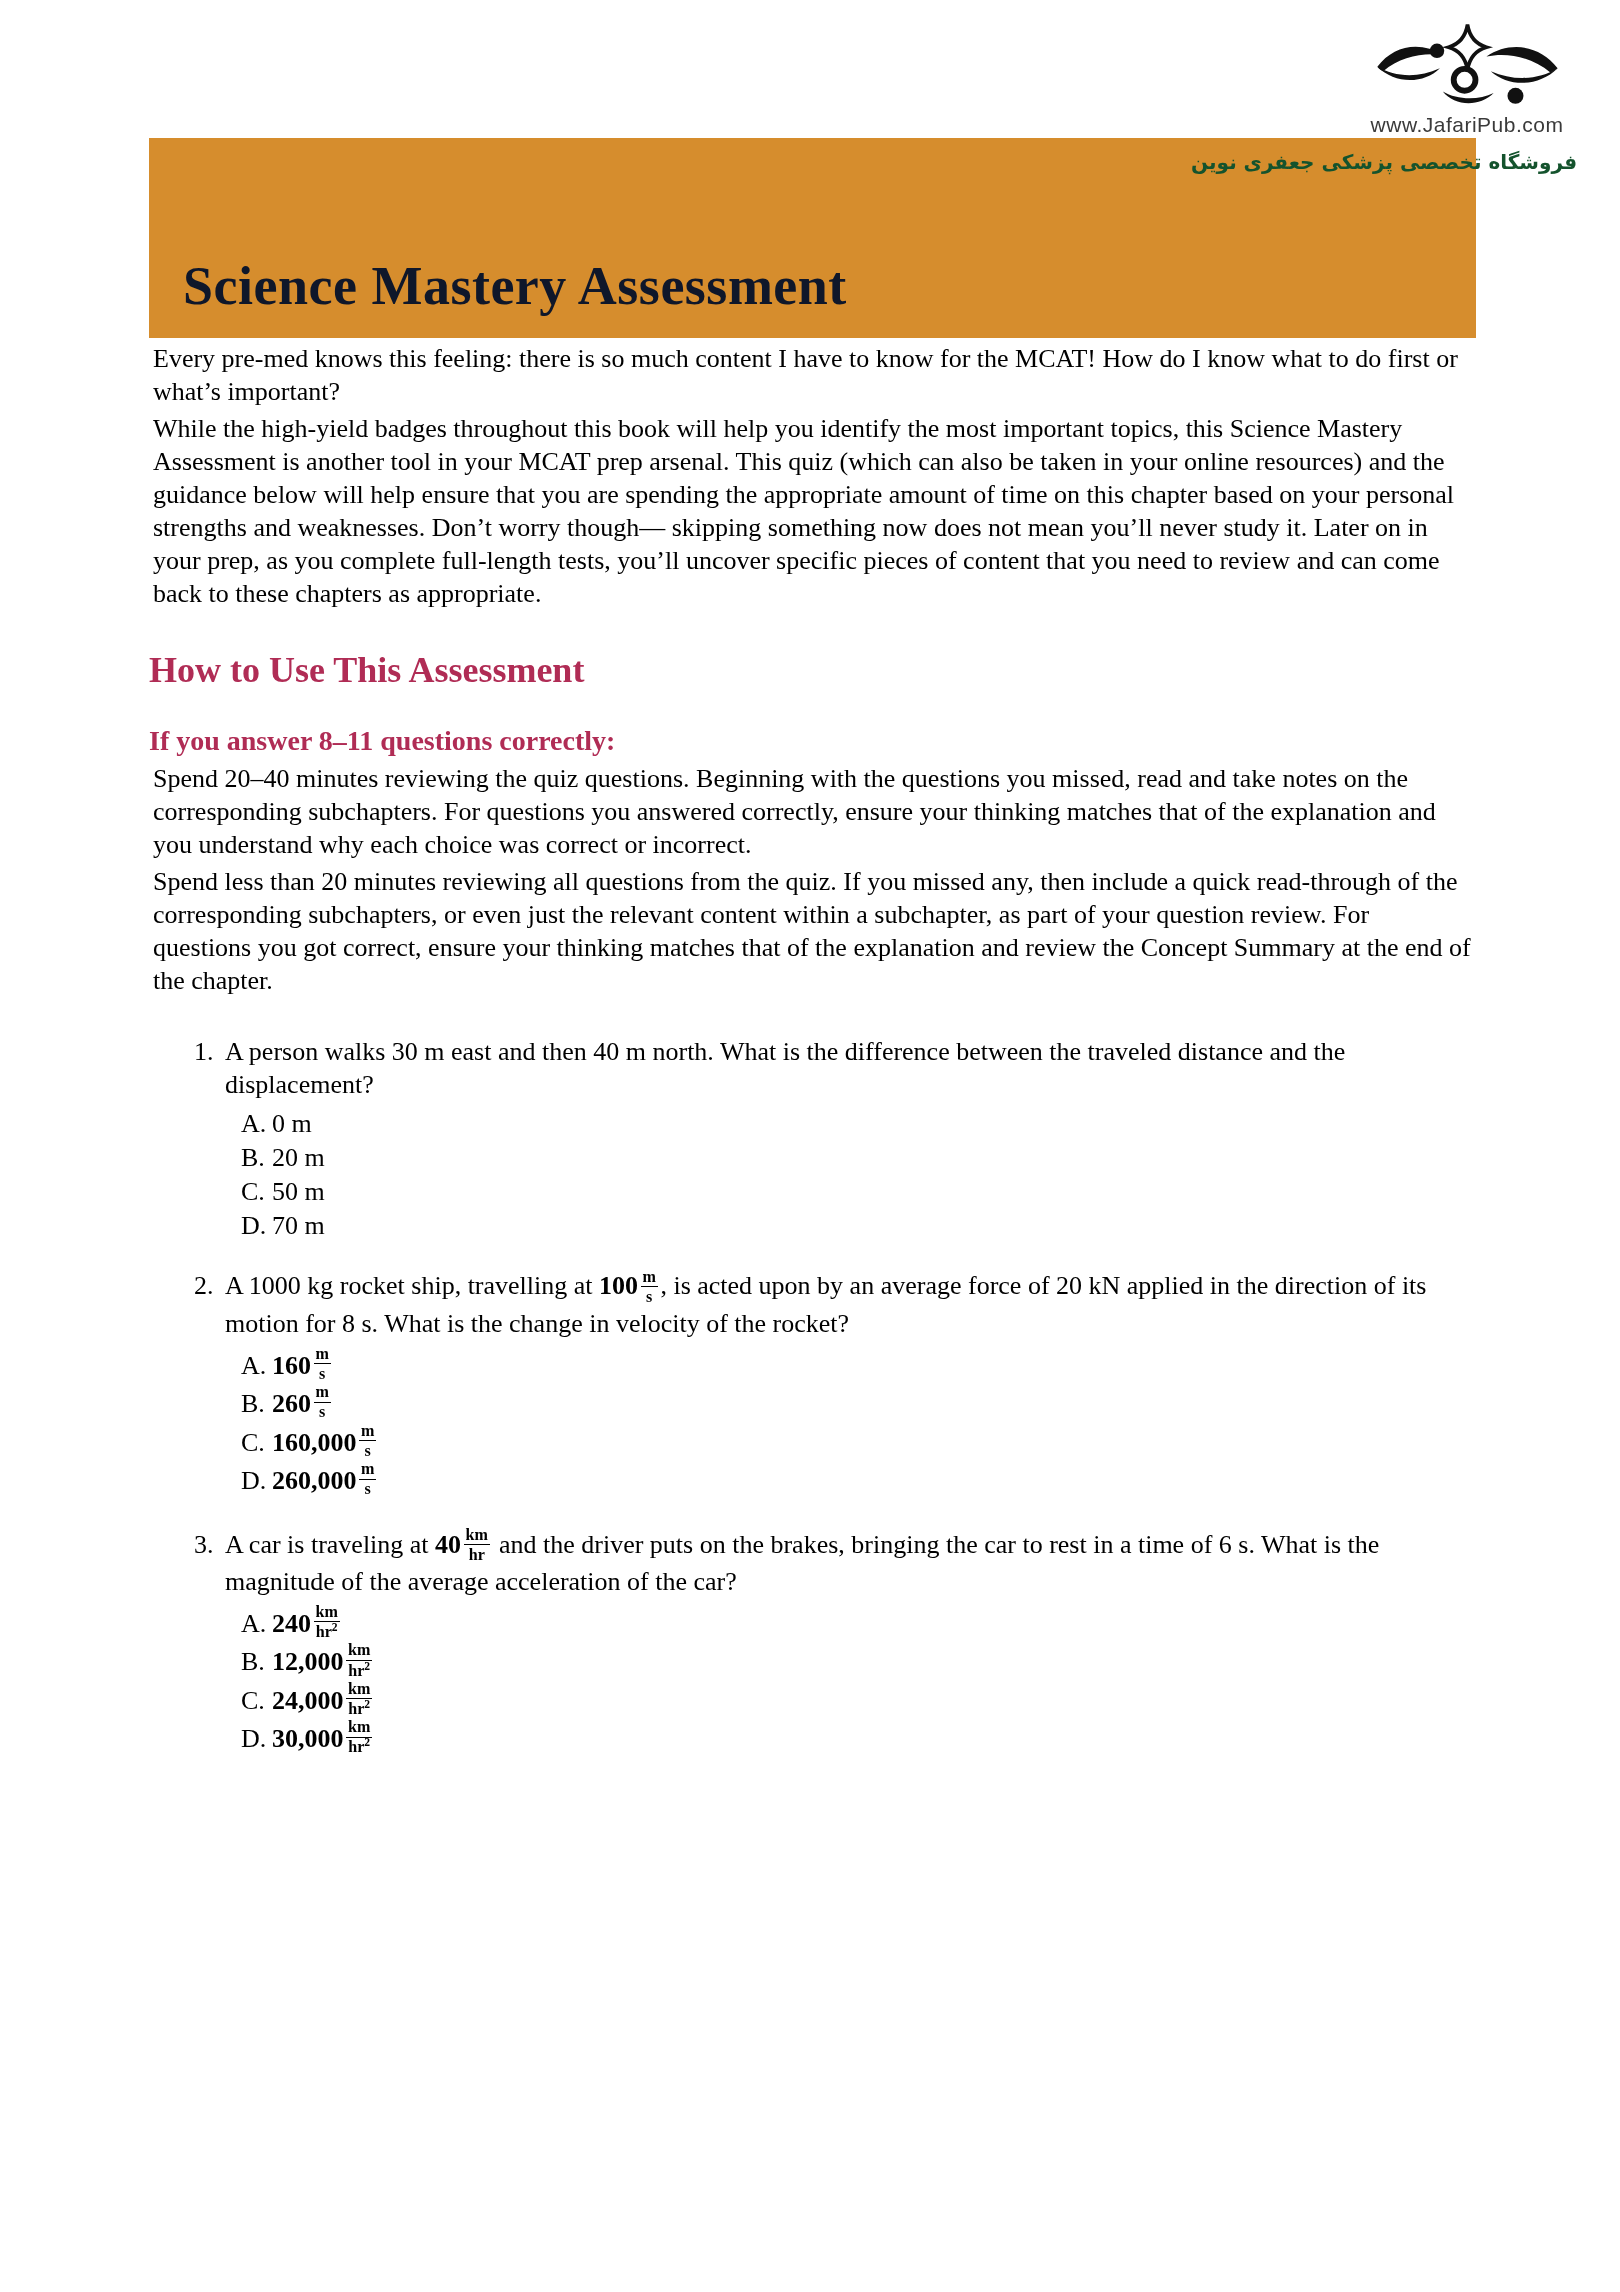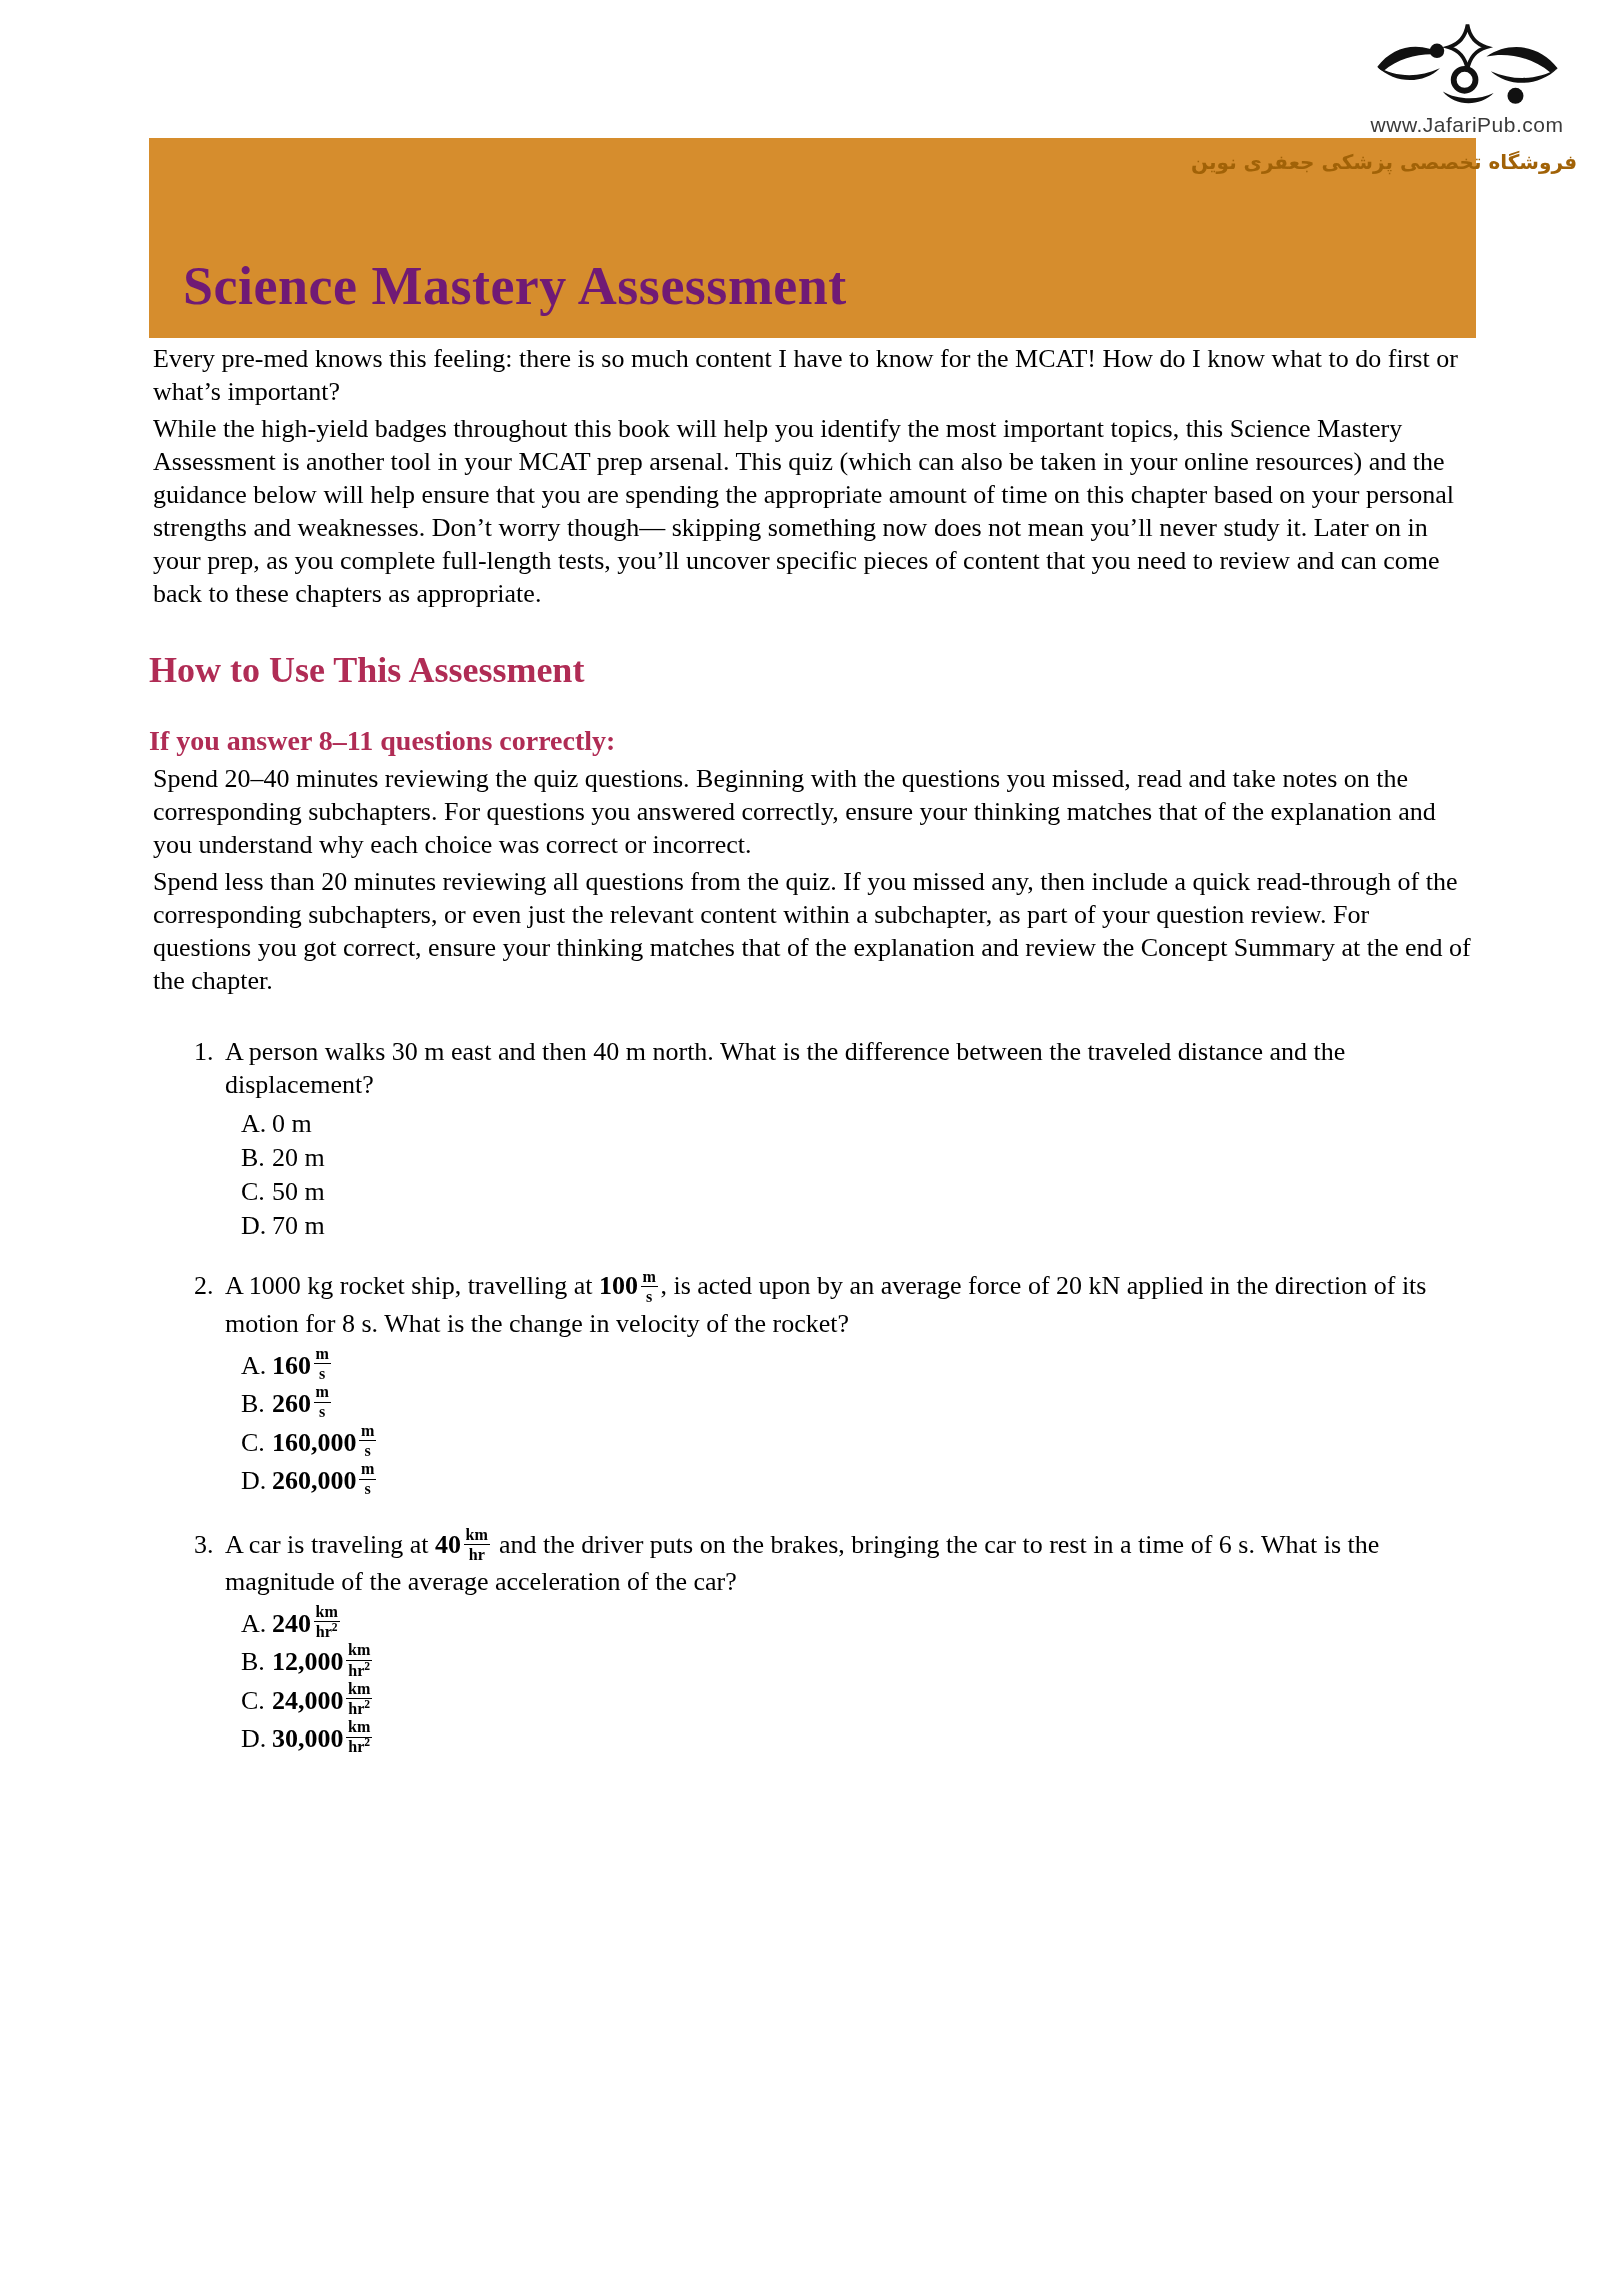--- a/index.html
+++ b/index.html
@@ -30,21 +30,21 @@
     font-size: 21px;
     color: #3a3a3a;
     letter-spacing: 0.5px;
     margin-top: -1.8px;
     white-space: nowrap;
   }
   .logo-fa {
     font-family: "DejaVu Sans", sans-serif;
     font-size: 20px;
     font-weight: bold;
-    color: #a16207;
+    color: #14532d;
     margin-top: 12.6px;
     direction: rtl;
     white-space: nowrap;
   }
 
   
   .content { padding: 0 144px 0 149px; }
 
   
   .banner {
@@ -54,21 +54,21 @@
     display: flex;
     align-items: flex-end;
     padding: 0 18px 23.4px 34px;
   }
   .banner h1 {
     margin: 0;
     font-size: 54px;
     line-height: 1.05;
     font-weight: bold;
     letter-spacing: 0.5px;
-    color: #701a75;
+    color: #0f172a;
   }
 
   
   p.body {
     font-size: 26px;
     line-height: 33px;
     margin: 4px;
   }
   .mt-p1 { margin-top: 85px; }
   .mt-p2 { margin-top: 36px; }

